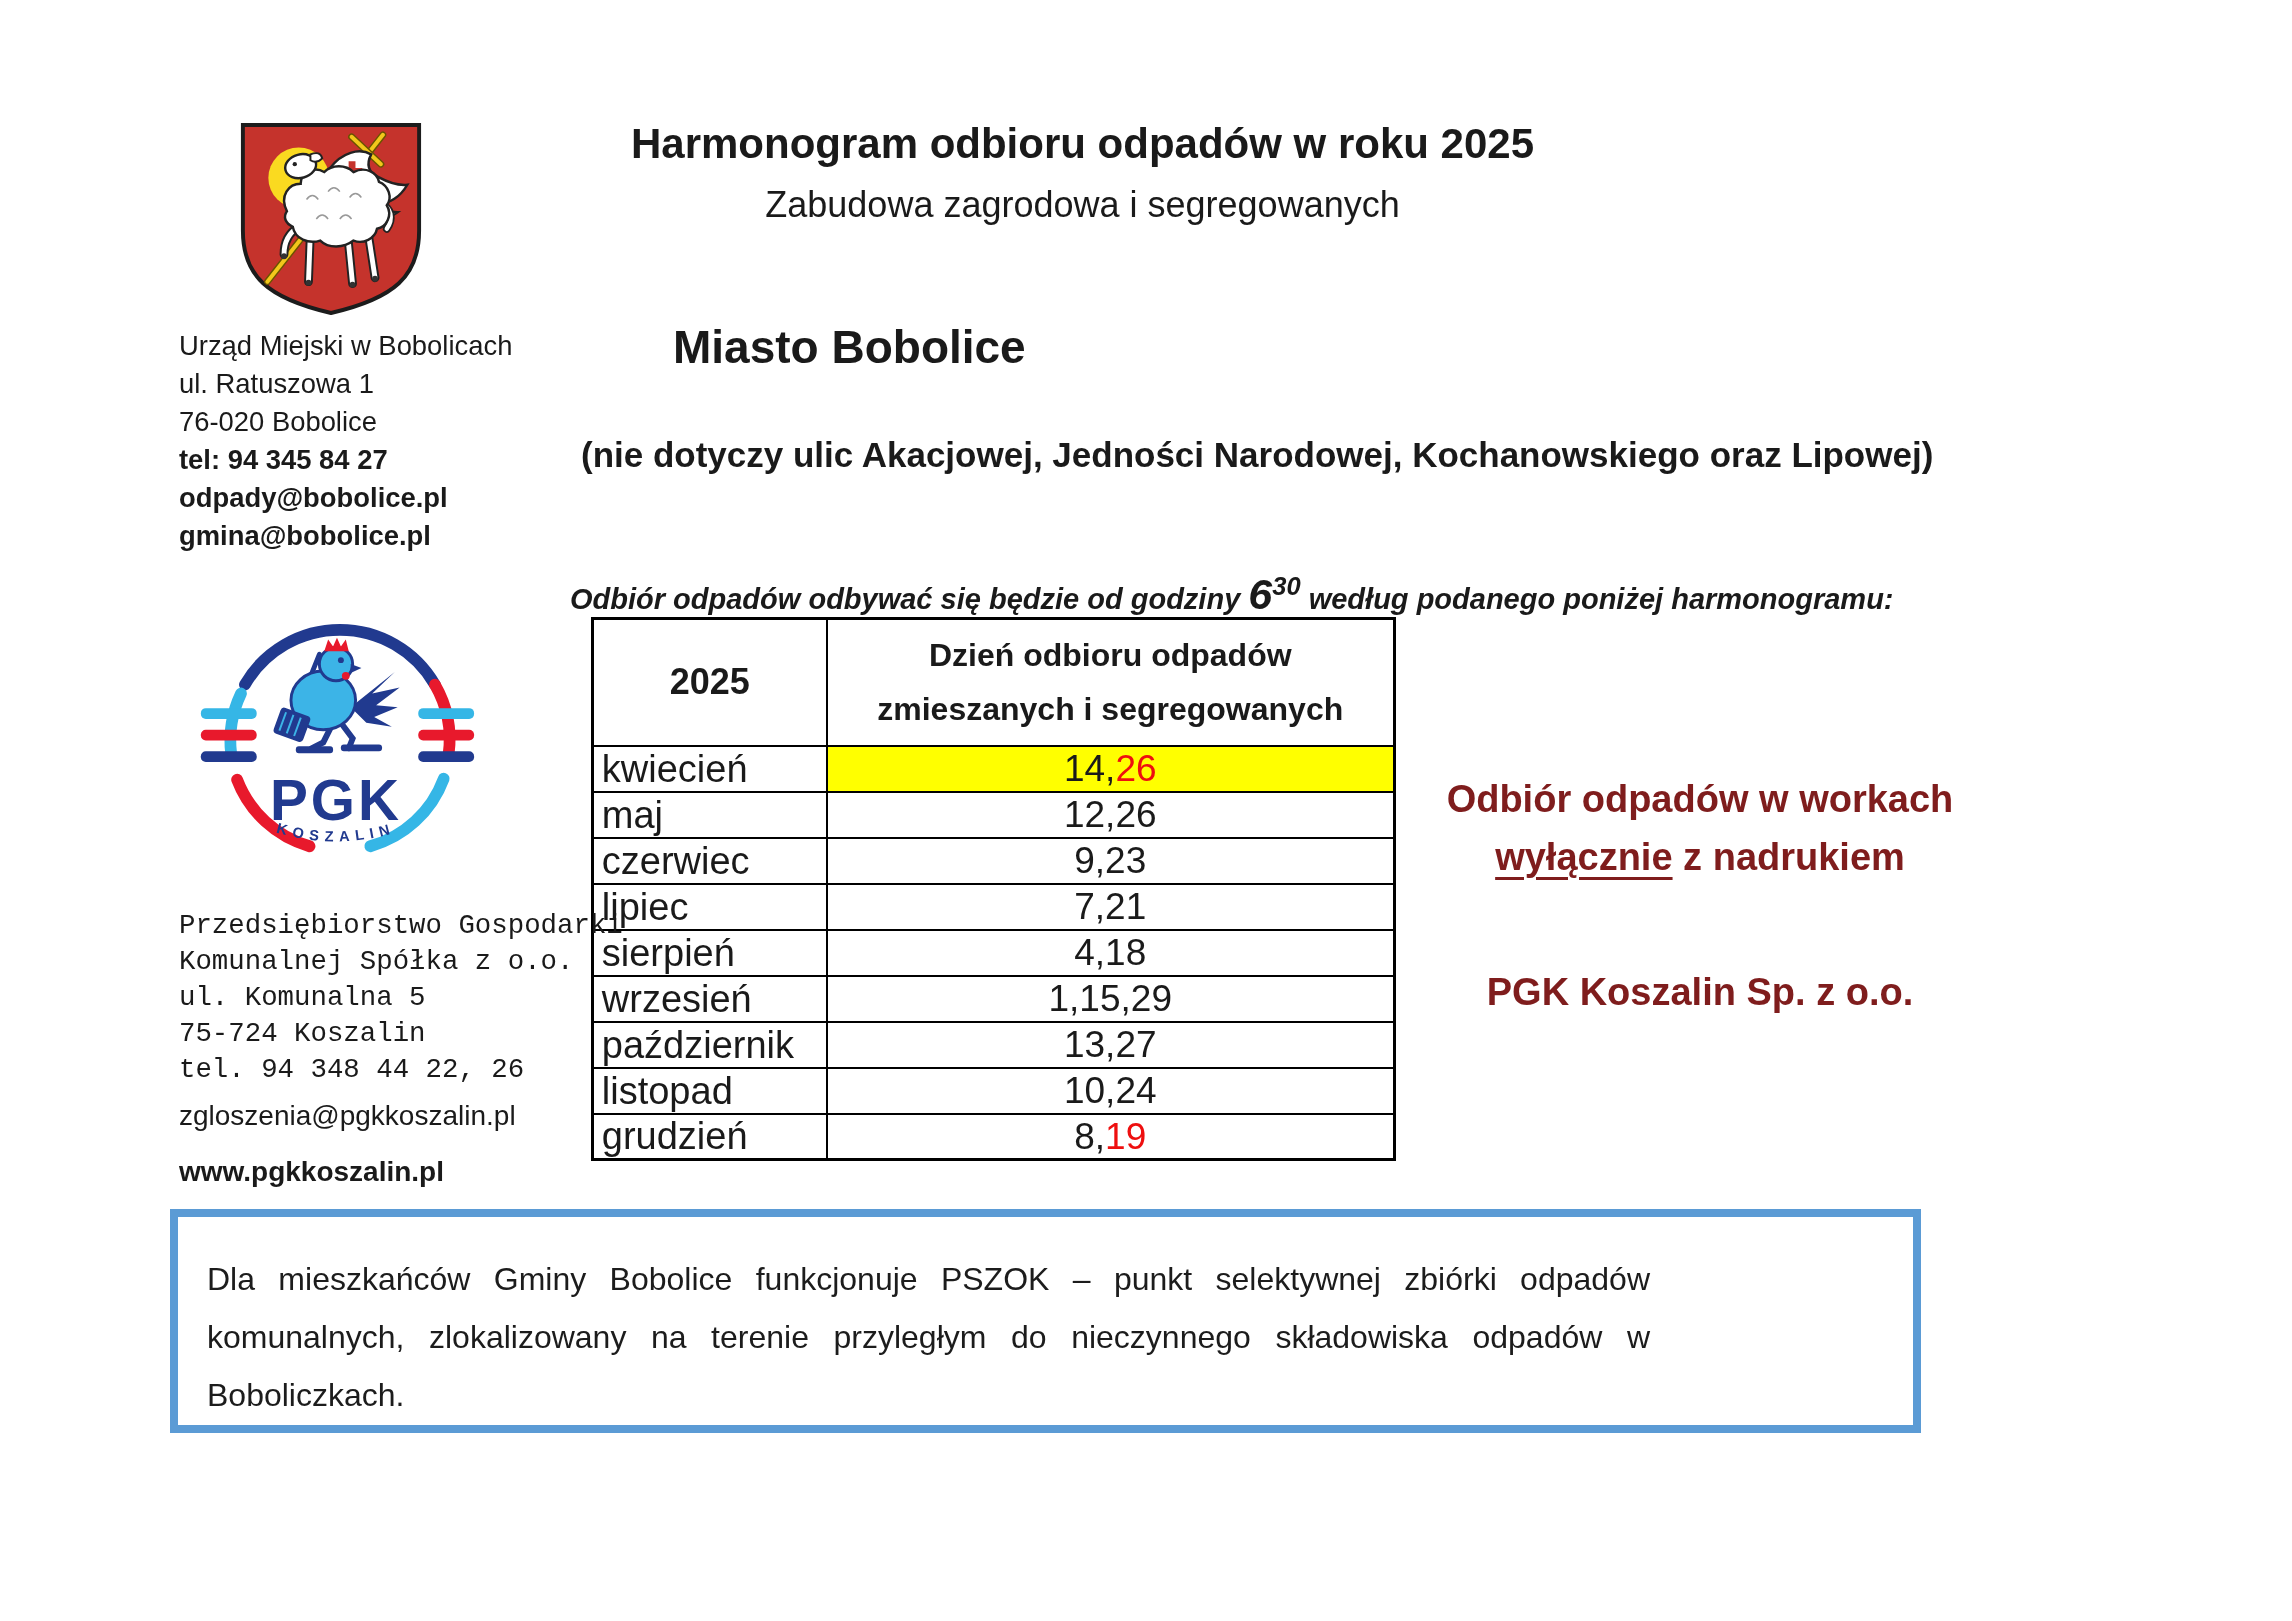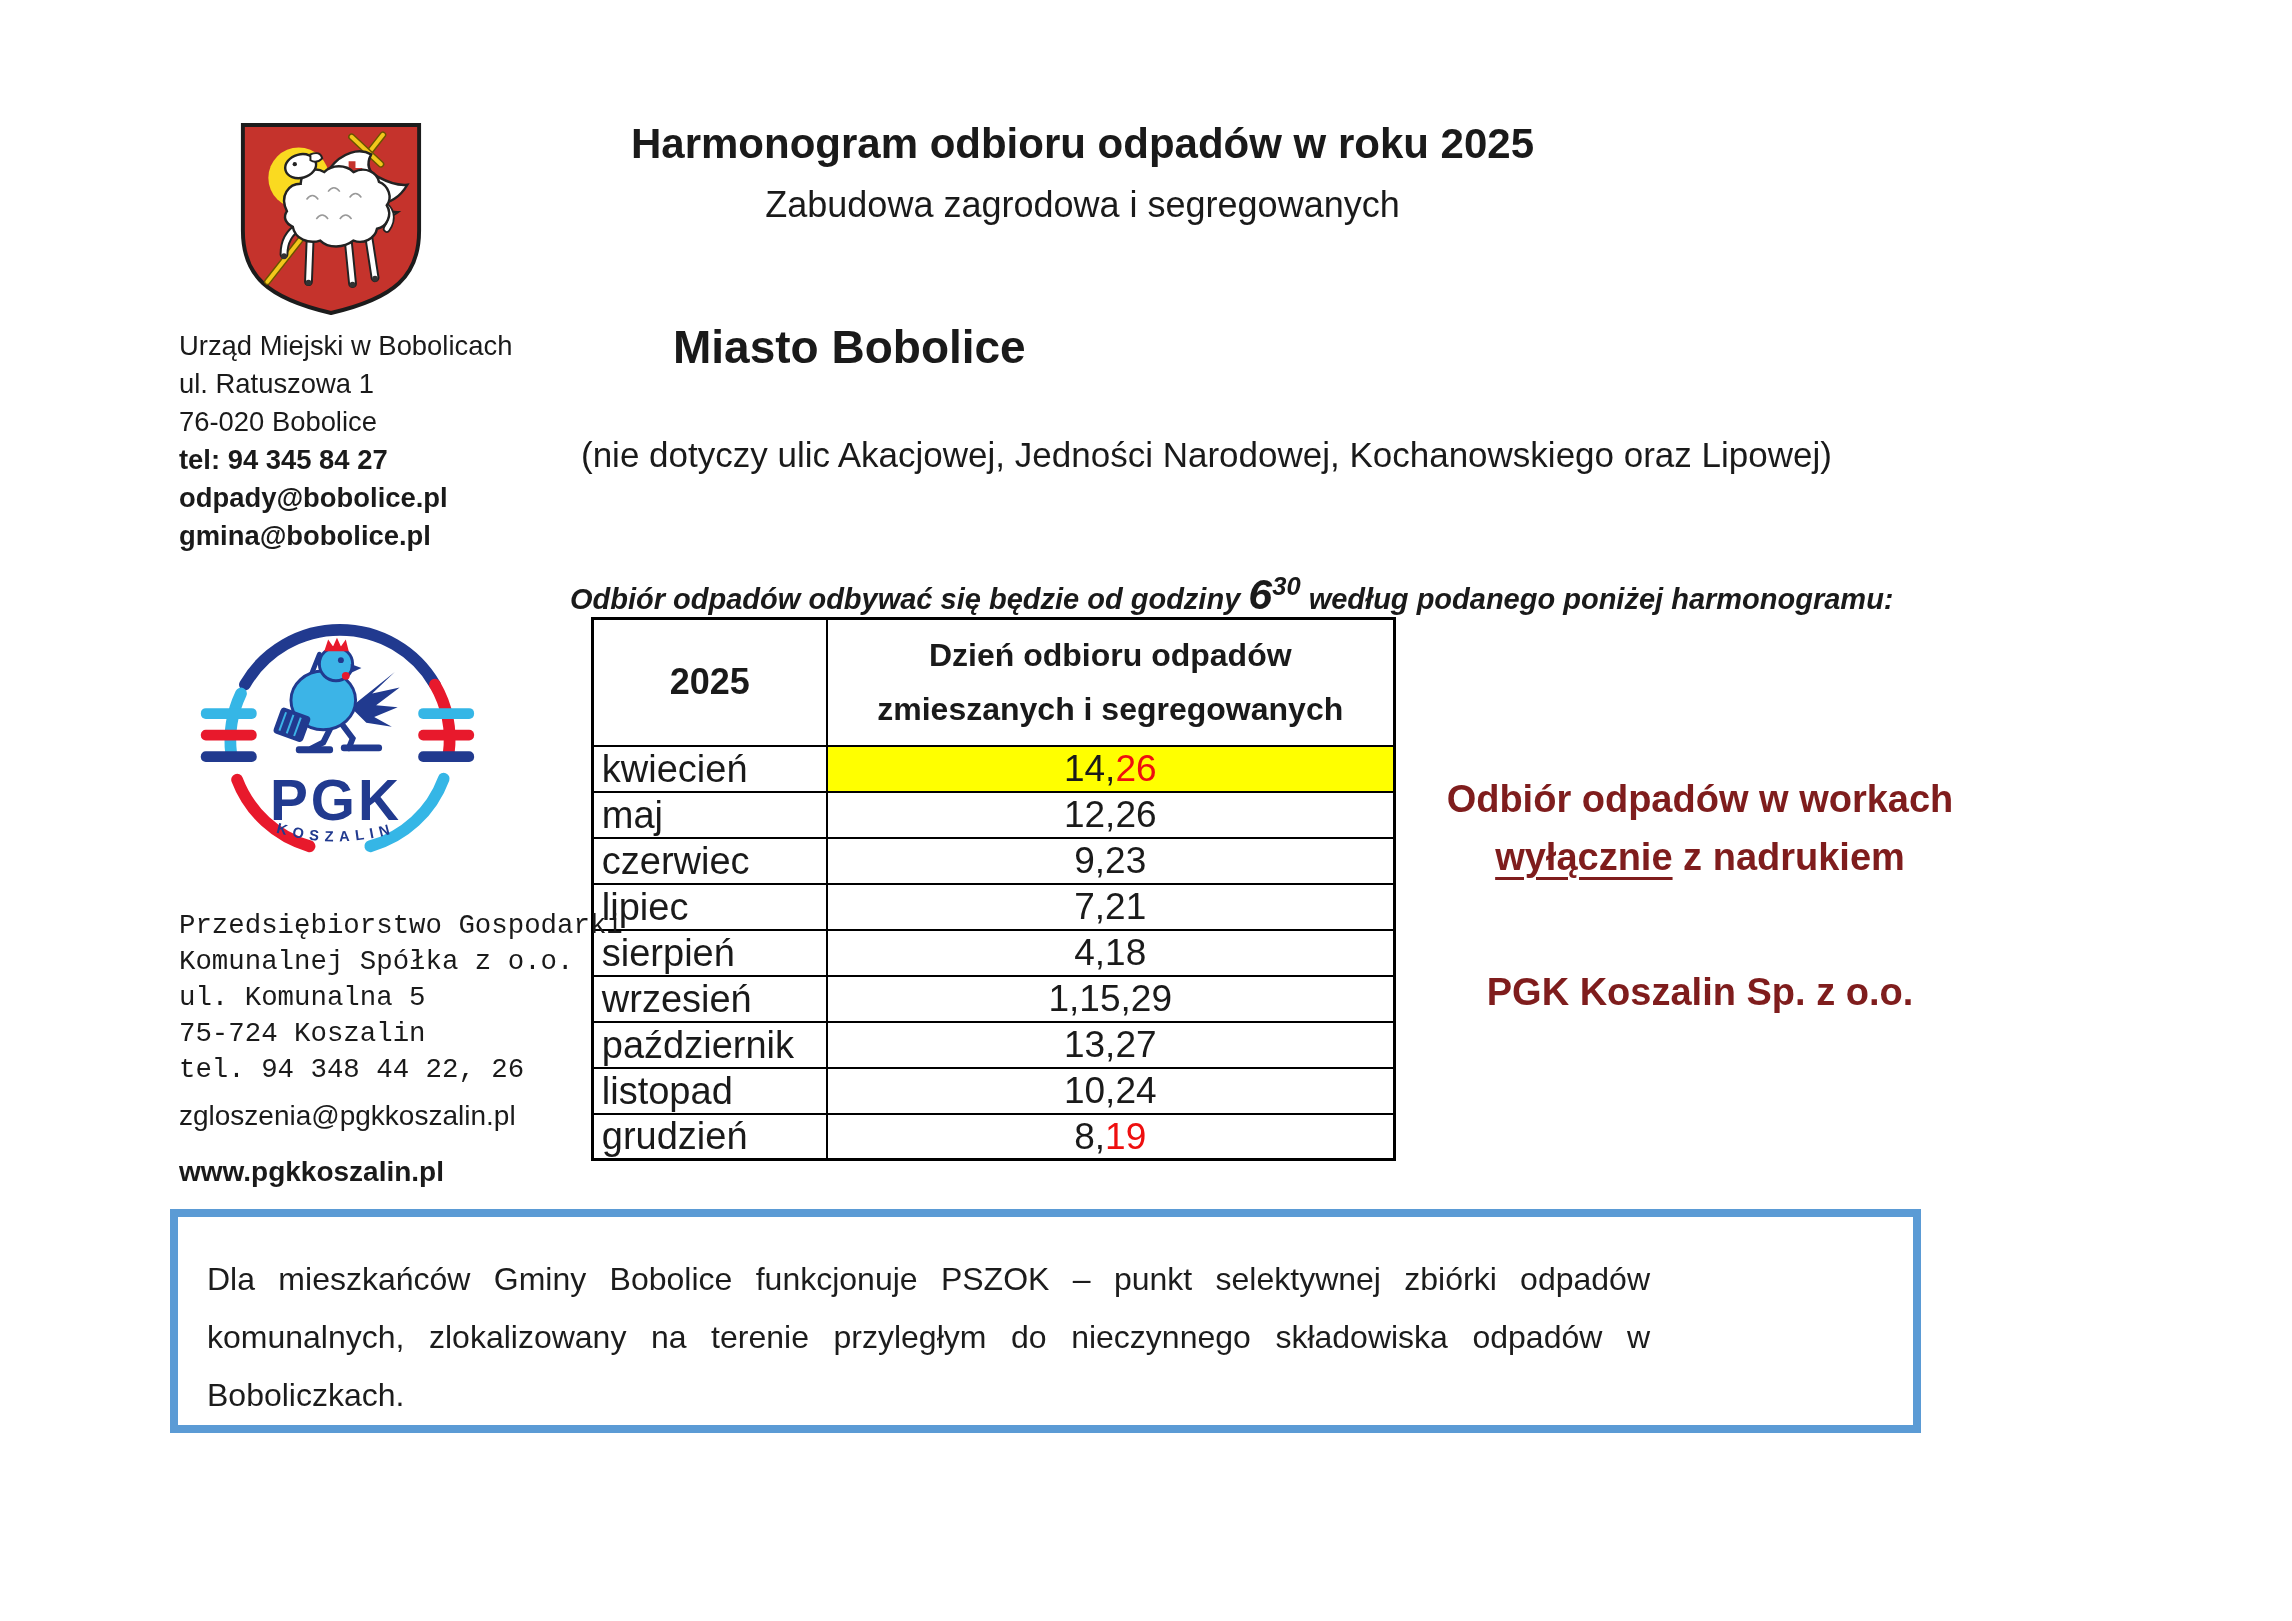--- a/index.html
+++ b/index.html
@@ -17,21 +17,21 @@
 
   
   .muni-block { left:179px; top:327px; font-size:27.4px; line-height:38px; }
   .company-block { left:179px; top:908px; font-size:27.4px; line-height:36px;font-family:Liberation Mono, monospace; }
   .bold-line { font-weight:700; }
   .company-email { left:179px; top:1100px; font-size:28px; font-weight:400; }
   .company-www  { left:179px; top:1156px; font-size:28px; font-weight:700; }
 
   
   .section-title { left:673px; top:320px; font-size:46px; font-weight:700; }
-  .exclusions { left:581px; top:435px; font-size:35px; font-weight:400; white-space:nowrap; }
+  .exclusions { left:581px; top:435px; font-size:35px; font-weight:700; white-space:nowrap; }
 
   .note { left:570px; top:563px; font-size:29px; font-weight:700; font-style:italic;
           white-space:nowrap; line-height:47px; }
   .note-hour { font-size:43px; }
   .note sup { font-size:25.5px; vertical-align:13.7px; }
 
   
   table.schedule { border-collapse:collapse; position:absolute; left:591px; top:617px;
                    background:#fff; }
   table.schedule { border:3.9px solid #000; }

